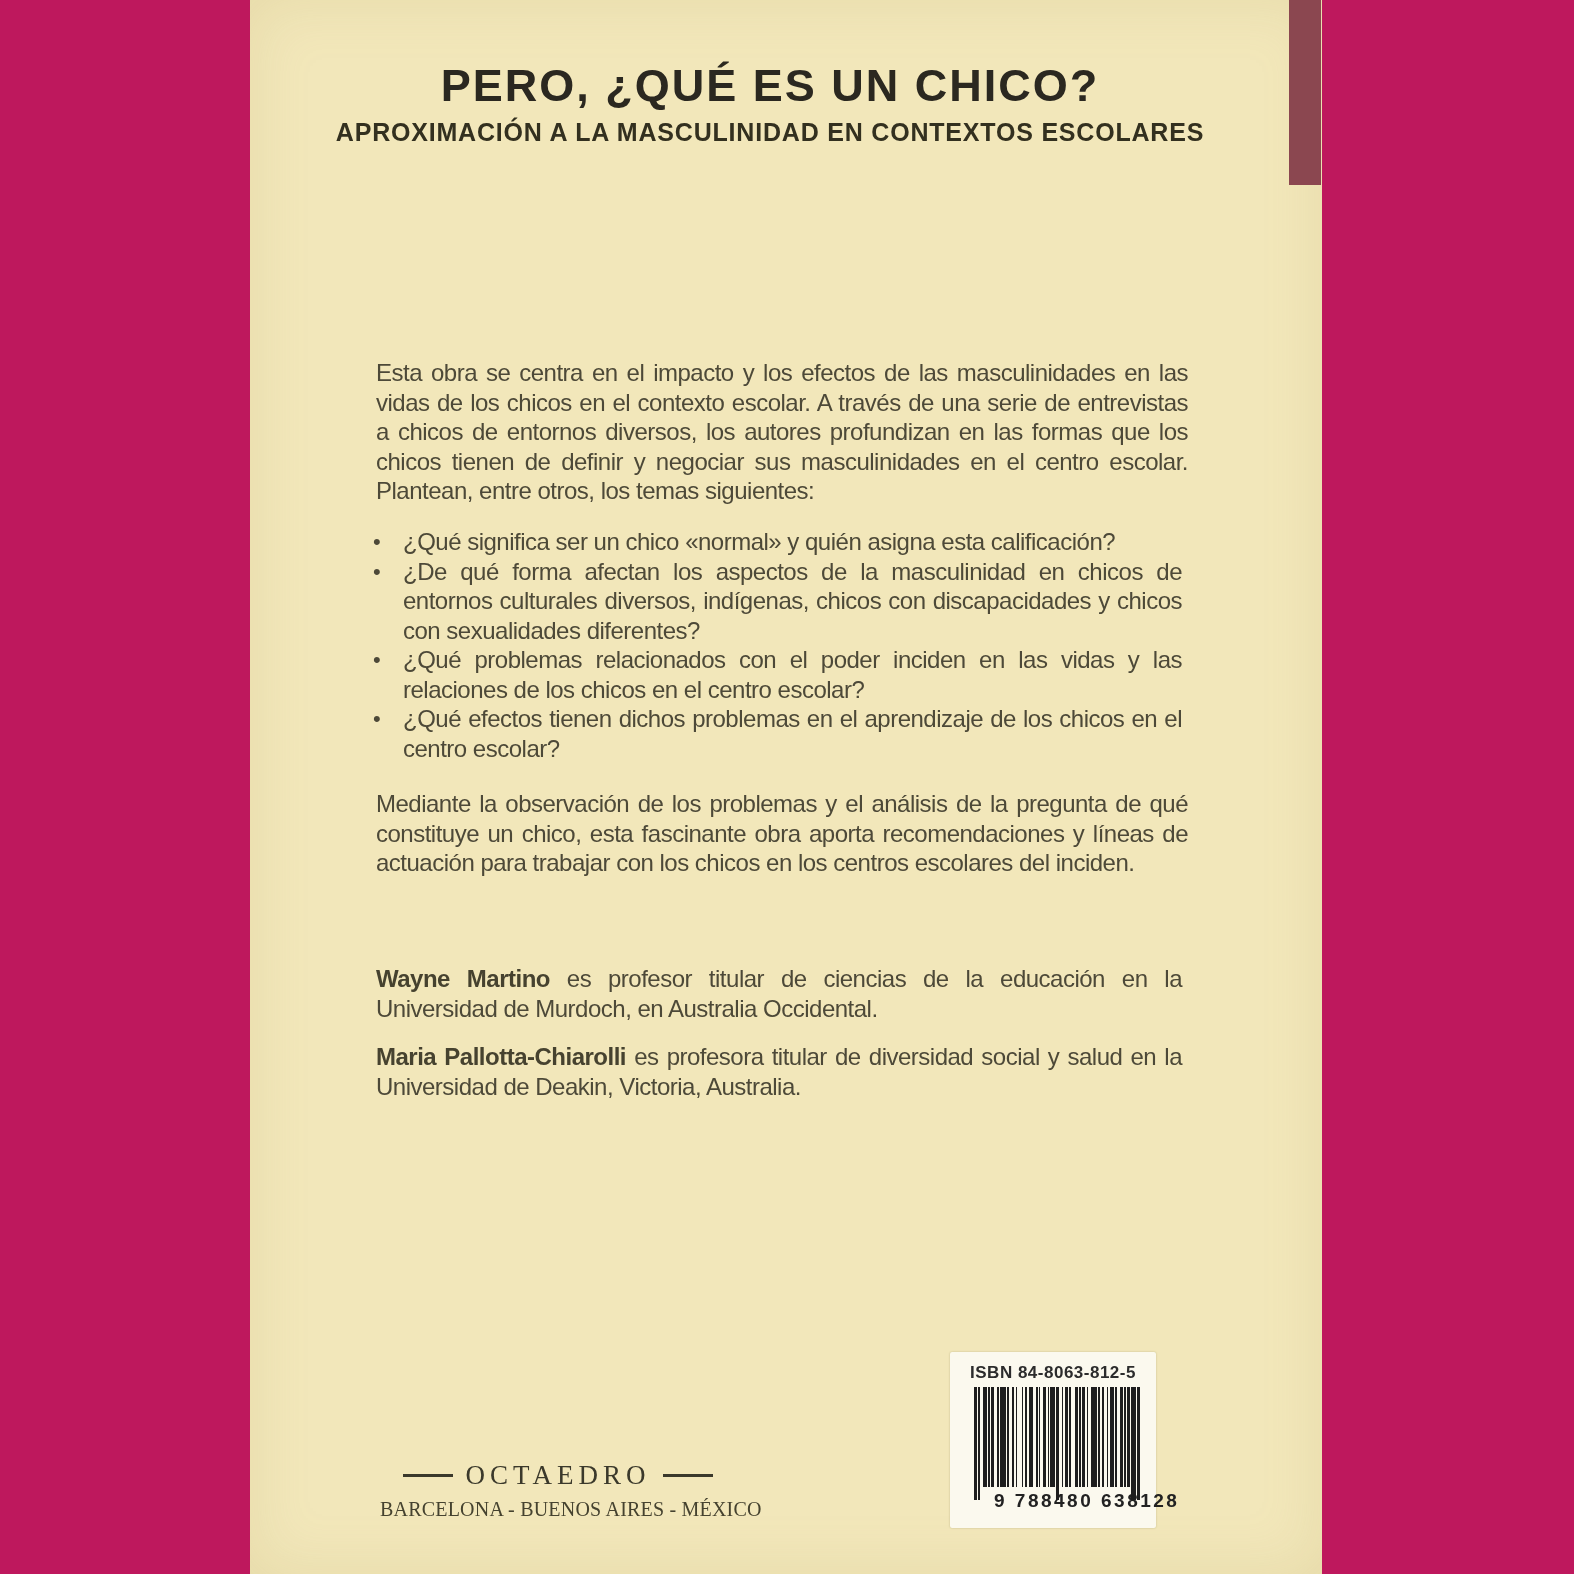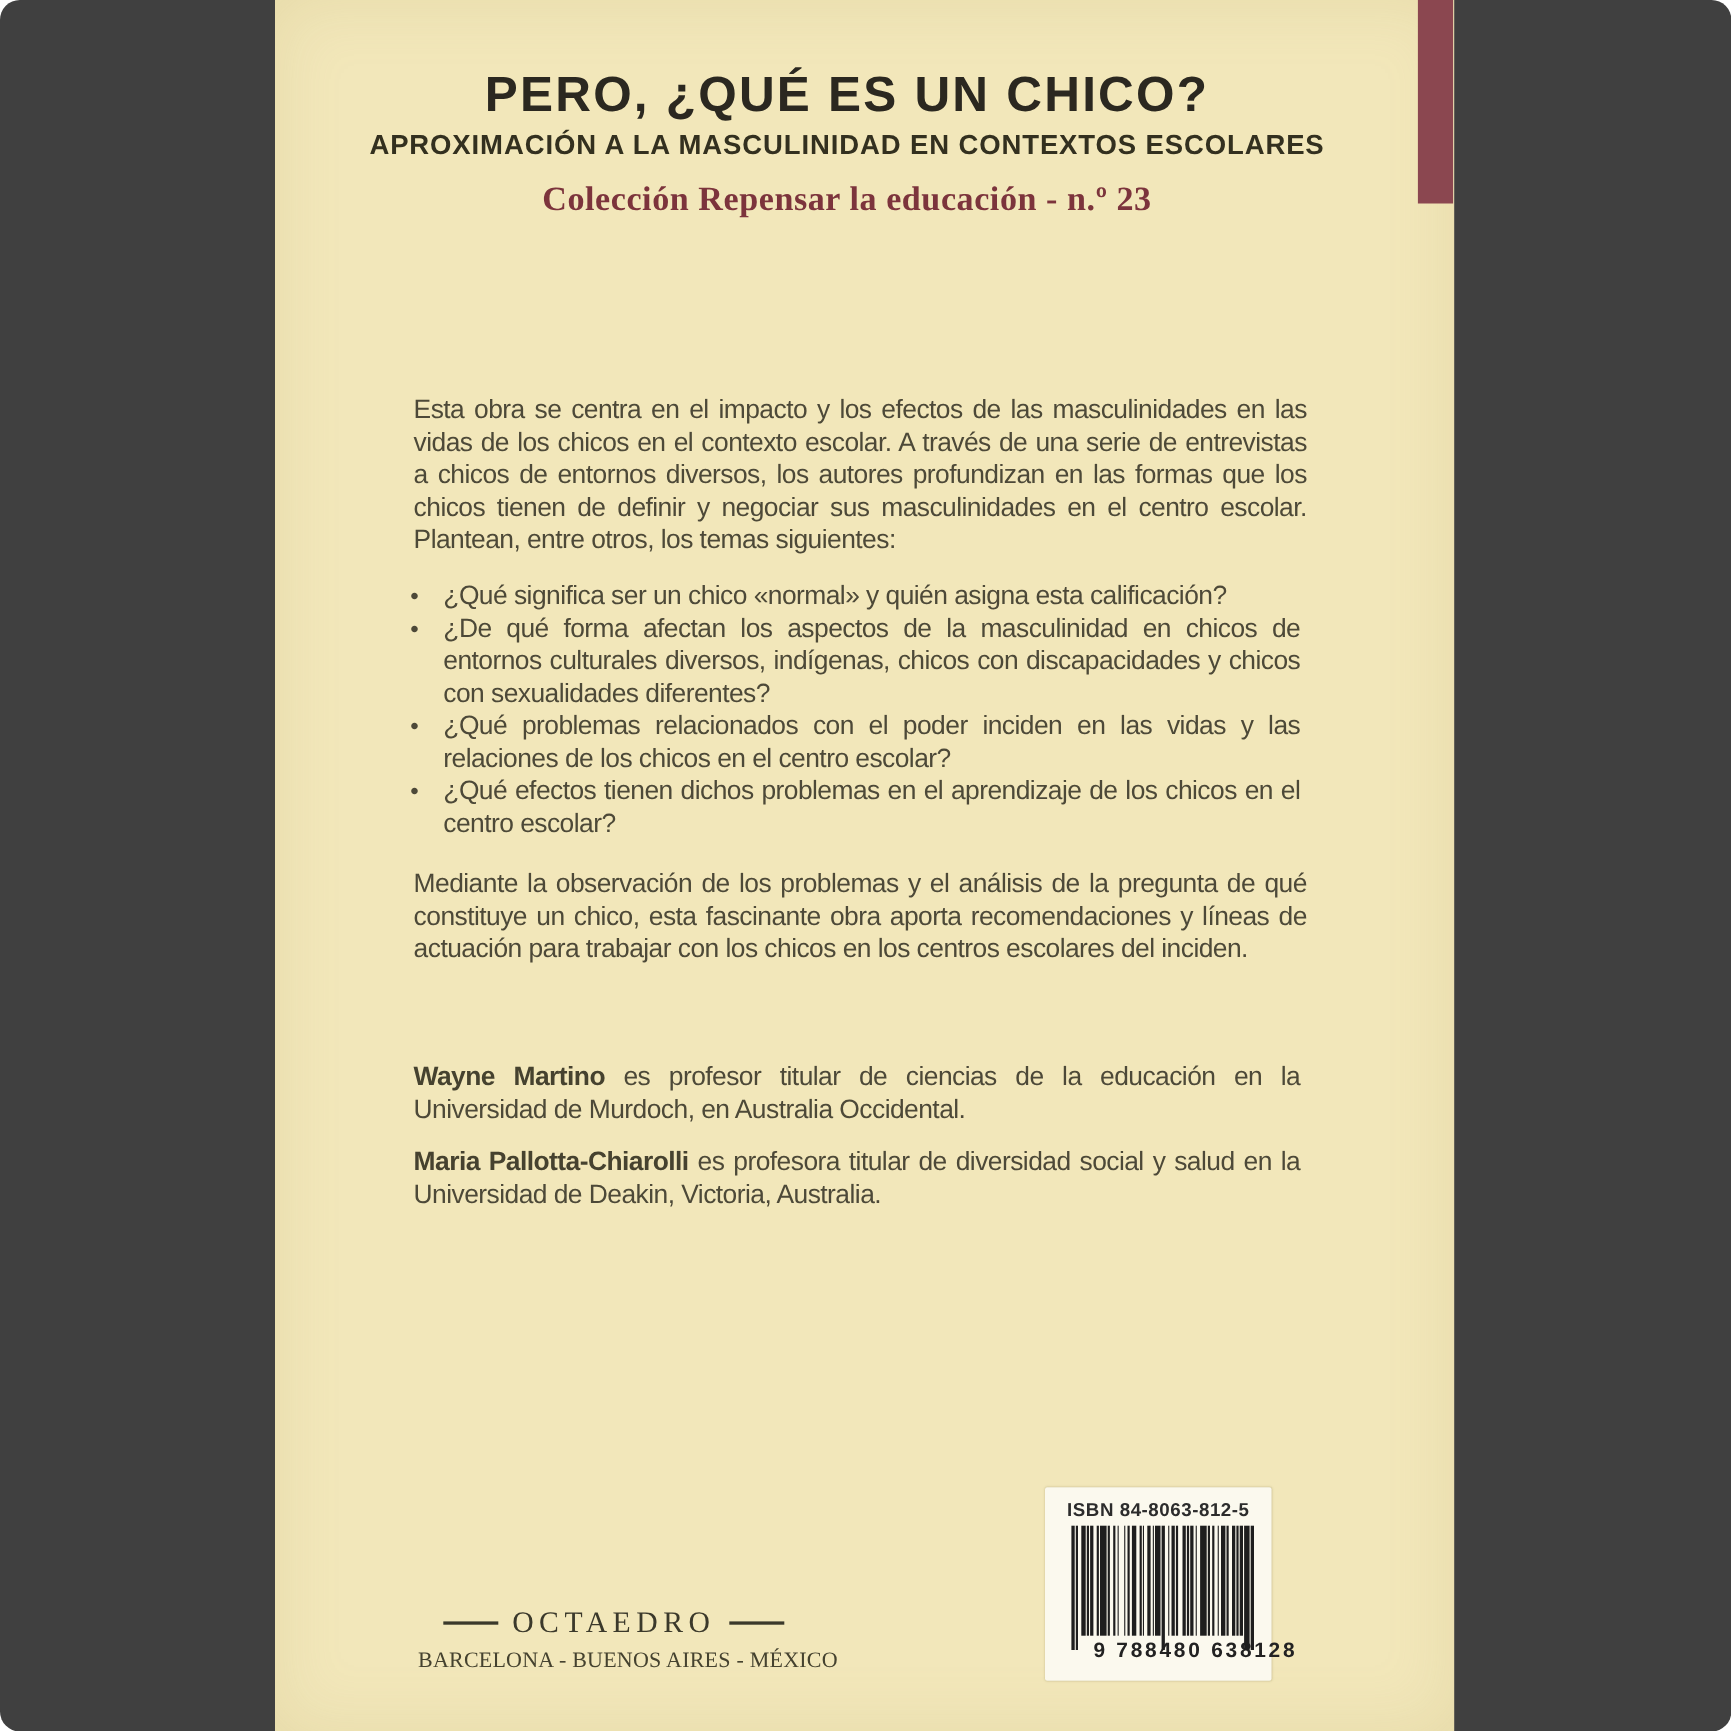--- a/index.html
+++ b/index.html
@@ -6,22 +6,21 @@
   body {
     width: 1574px; height: 1574px;
     background: #ffffff;
     font-family: "Liberation Sans", sans-serif;
     position: relative;
     overflow: hidden;
   }
   .page {
     position: absolute; left: 0; top: 0;
     width: 1574px; height: 1574px;
-    background: #404040;
-    border-radius: 18px;
+    background: #be185d;
   }
   .cover {
     position: absolute; left: 250px; top: 0;
     width: 1072px; height: 1574px;
     background: #f2e7ba;
     box-shadow: inset 0 0 60px rgba(180,160,90,0.18);
   }
   .spine-bar {
     position: absolute; left: 1039px; top: 0;
     width: 32px; height: 185px;
@@ -101,21 +100,20 @@
 </head>
 <body>
 
 <div class="page">
   <div class="cover">
 
     <div class="spine-bar"></div>
 
     <h1 class="title">PERO, ¿QUÉ ES UN CHICO?</h1>
     <div class="subtitle">APROXIMACIÓN A LA MASCULINIDAD EN CONTEXTOS ESCOLARES</div>
-    <div class="collection">Colección Repensar la educación - n.º 23</div>
 
     <p class="text-col para intro">Esta obra se centra en el impacto y los efectos de las masculinidades en las vidas de los chicos en el contexto escolar. A través de una serie de entrevistas a chicos de entornos diversos, los autores profundizan en las formas que los chicos tienen de definir y negociar sus masculinidades en el centro escolar. Plantean, entre otros, los temas siguientes:</p>
 
     <div class="text-col bullets">
       <div class="bullet-row">
         <span class="bullet-marker">•</span>
         <span class="bullet-text">¿Qué significa ser un chico «normal» y quién asigna esta calificación?</span>
       </div>
       <div class="bullet-row">
         <span class="bullet-marker">•</span>

